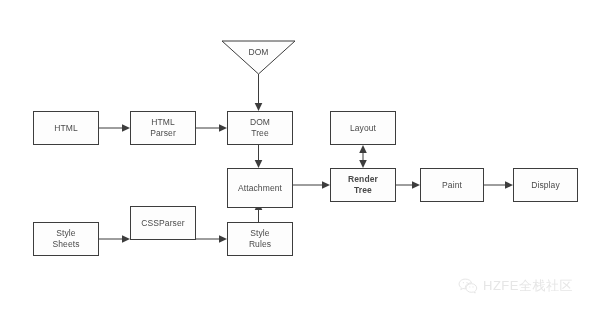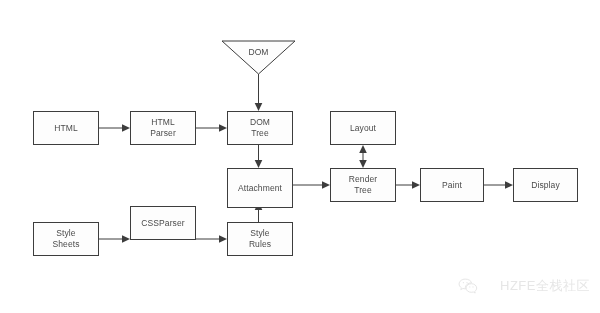--- a/index.html
+++ b/index.html
@@ -61,21 +61,21 @@
   }
   .tri-shape {
     fill: #fdfdfd;
     stroke: #3d3d3d;
     stroke-width: 1;
   }
   #watermark {
     position: absolute;
     display: flex;
     align-items: center;
-    gap: 22px;
+    gap: 5px;
     color: #e6e6e6;
     font-size: 13px;
     letter-spacing: 0.5px;
     white-space: nowrap;
     user-select: none;
   }
   #watermark .wm-text {
     color: #e6e6e6;
   }
   .wm-icon {
@@ -165,21 +165,21 @@
   </div>
 
   <div class="node" style="left:330px; top:111px; width:66px; height:34px;">
     <span class="node-label">Layout</span>
   </div>
 
   <div class="node" style="left:227px; top:168px; width:66px; height:40px;">
     <span class="node-label">Attachment</span>
   </div>
 
-  <div class="node" style="left:330px; top:168px; width:66px; height:34px;">
+  <div class="node" style="left:330px; top:168px; width:66px; height:34px;font-weight:bold;">
     <span class="node-label">Render
 Tree</span>
   </div>
 
   <div class="node" style="left:420px; top:168px; width:64px; height:34px;">
     <span class="node-label">Paint</span>
   </div>
 
   <div class="node" style="left:513px; top:168px; width:65px; height:34px;">
     <span class="node-label">Display</span>

